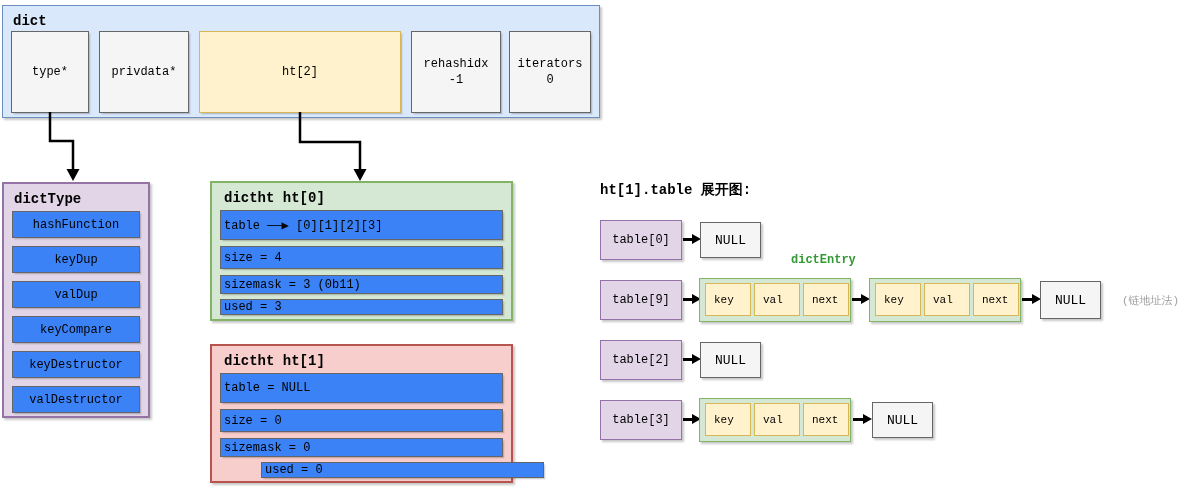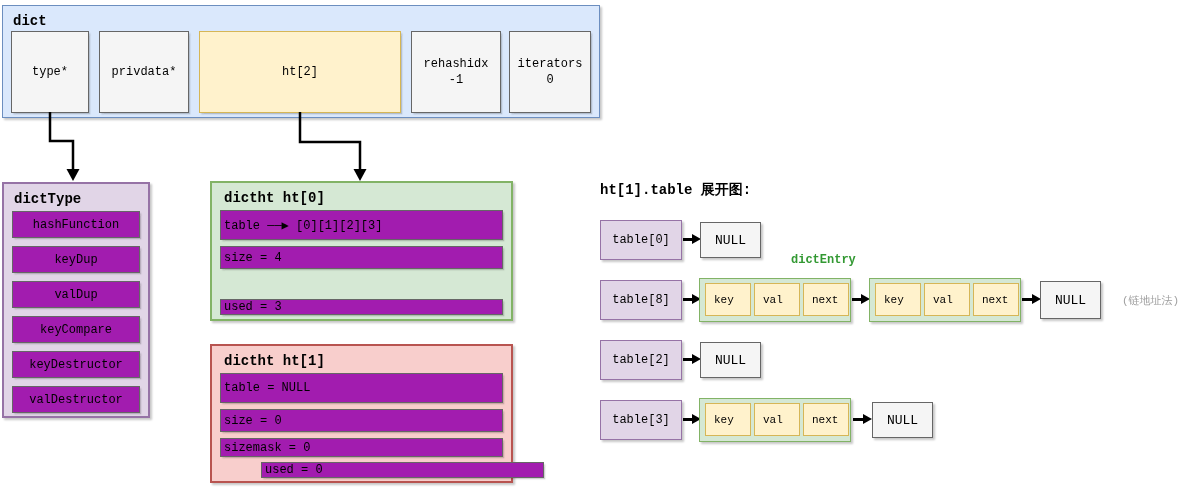--- a/index.html
+++ b/index.html
@@ -17,21 +17,21 @@
   .red   {background:#f8cecc;border:2px solid #b85450;}
   
   .cell{
     position:absolute;box-sizing:border-box;background:#f5f5f5;border:1px solid #666;
     display:flex;flex-direction:column;align-items:center;justify-content:center;
     font-size:12px;text-align:center;box-shadow:1.5px 1.5px 1.5px rgba(0,0,0,.18);line-height:16px;
   }
   .cell.yellow{background:#fff2cc;border:1px solid #d6b656;}
   
   .row{
-    position:absolute;box-sizing:border-box;background:#a21caf;border:1px solid #666;
+    position:absolute;box-sizing:border-box;background:#3b82f6;border:1px solid #666;
     display:flex;align-items:center;font-size:12px;padding-left:3px;
     box-shadow:1.5px 1.5px 1.5px rgba(0,0,0,.18);white-space:nowrap;overflow:hidden;
   }
   .row.center{justify-content:center;padding-left:0;}
   
   .pbox{
     position:absolute;box-sizing:border-box;width:82px;height:40px;background:#e1d5e7;border:1.5px solid #9673a6;
     display:flex;align-items:center;justify-content:center;font-size:12px;box-shadow:2px 2px 2px rgba(0,0,0,.22);
   }
   .nbox{
@@ -113,20 +113,23 @@
   </div>
 
   <div class="bigbox green" style="left:210px;top:181px;width:303px;height:140px;">
     <div class="box-title" style="left:12px;">dictht ht[0]</div>
     <div class="row" style="left:8px;top:27px;width:283px;height:30px;">
       <span>table ——▶ [0][1][2][3]</span>
     </div>
     <div class="row" style="left:8px;top:63px;width:283px;height:23px;">
       <span>size = 4</span>
     </div>
+    <div class="row" style="left:8px;top:92px;width:283px;height:19px;">
+      <span>sizemask = 3 (0b11)</span>
+    </div>
     <div class="row" style="left:8px;top:116px;width:283px;height:16px;">
       <span>used = 3</span>
     </div>
   </div>
 
   <div class="bigbox red" style="left:210px;top:344px;width:303px;height:139px;">
     <div class="box-title" style="left:12px;">dictht ht[1]</div>
     <div class="row" style="left:8px;top:27px;width:283px;height:30px;">
       <span>table = NULL</span>
     </div>
@@ -147,21 +150,21 @@
 
   <div class="pbox" style="left:600px;top:220px;">
     <span>table[0]</span>
   </div>
   <div class="harrow" style="left:683px;top:238px;width:9px;"></div>
   <div class="nbox" style="left:700px;top:222px;">
     <span>NULL</span>
   </div>
 
   <div class="pbox" style="left:600px;top:280px;">
-    <span>table[8]</span>
+    <span>table[9]</span>
   </div>
   <div class="harrow" style="left:683px;top:298px;width:9px;"></div>
   <div class="egroup" style="left:699px;top:278px;">
     <div class="ecell" style="left:5px;">
       <span>key</span>
     </div>
     <div class="ecell" style="left:54px;">
       <span>val</span>
     </div>
     <div class="ecell" style="left:103px;">

